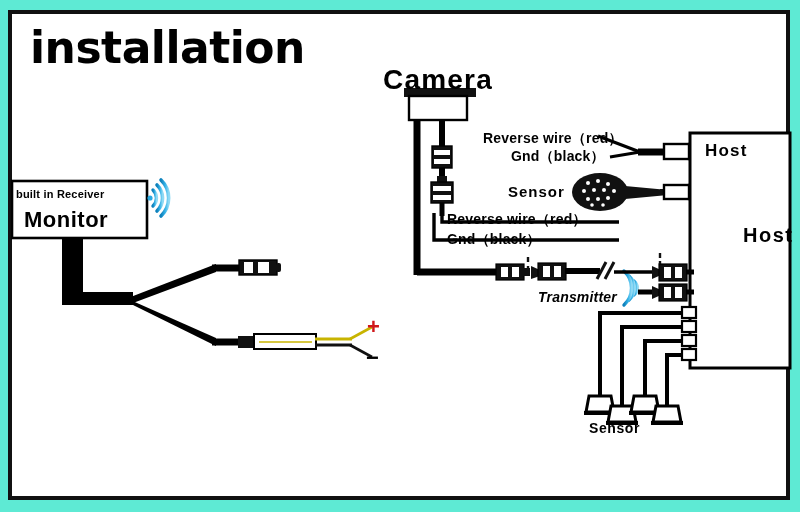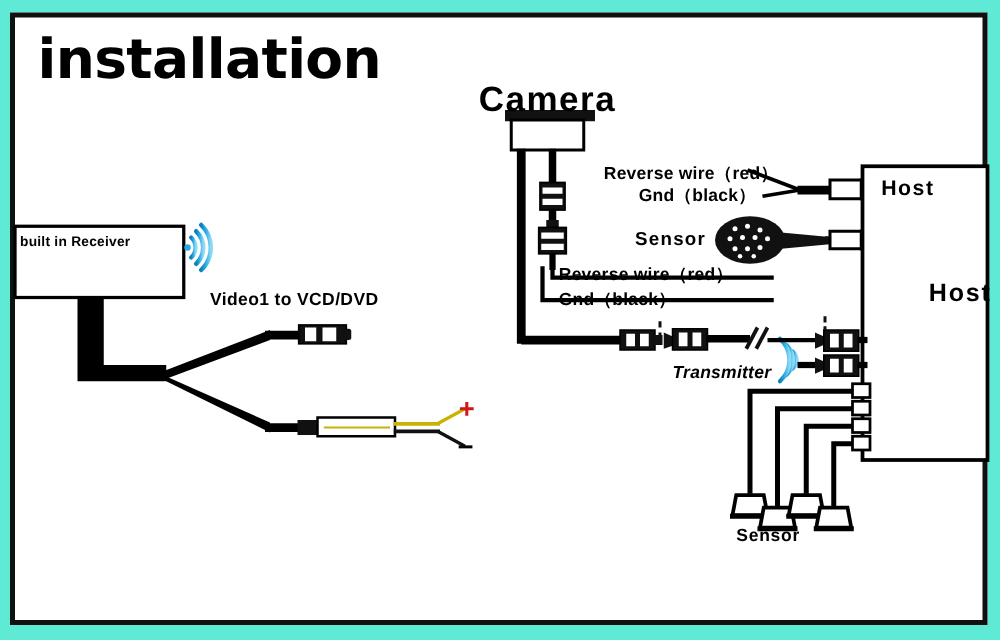--- a/index.html
+++ b/index.html
@@ -351,22 +351,22 @@
     </g>
     <g>
       <path d="M656 406 L678 406 L681 422 L653 422 Z" fill="#ffffff" stroke="#000" stroke-width="3"></path>
       <line x1="651" y1="423" x2="683" y2="423" stroke="#000" stroke-width="4"></line>
     </g>
   </svg>
 
   <div class="lbl" id="page-title">installation</div>
 
   <div class="lbl" id="label-receiver">built in Receiver</div>
-
-  <div class="lbl" id="label-video1">Video1 to VCD/DVD</div>
+  <div class="lbl" id="label-monitor">Monitor</div>
+
   <div class="lbl" id="label-plus">+</div>
   <div class="lbl" id="label-minus">−</div>
 
   <div class="lbl" id="label-camera">Camera</div>
 
   <div class="lbl" id="label-rev1">Reverse wire（red）</div>
   <div class="lbl" id="label-gnd1">Gnd（black）</div>
 
   <div class="lbl" id="label-speaker">Sensor</div>
 

